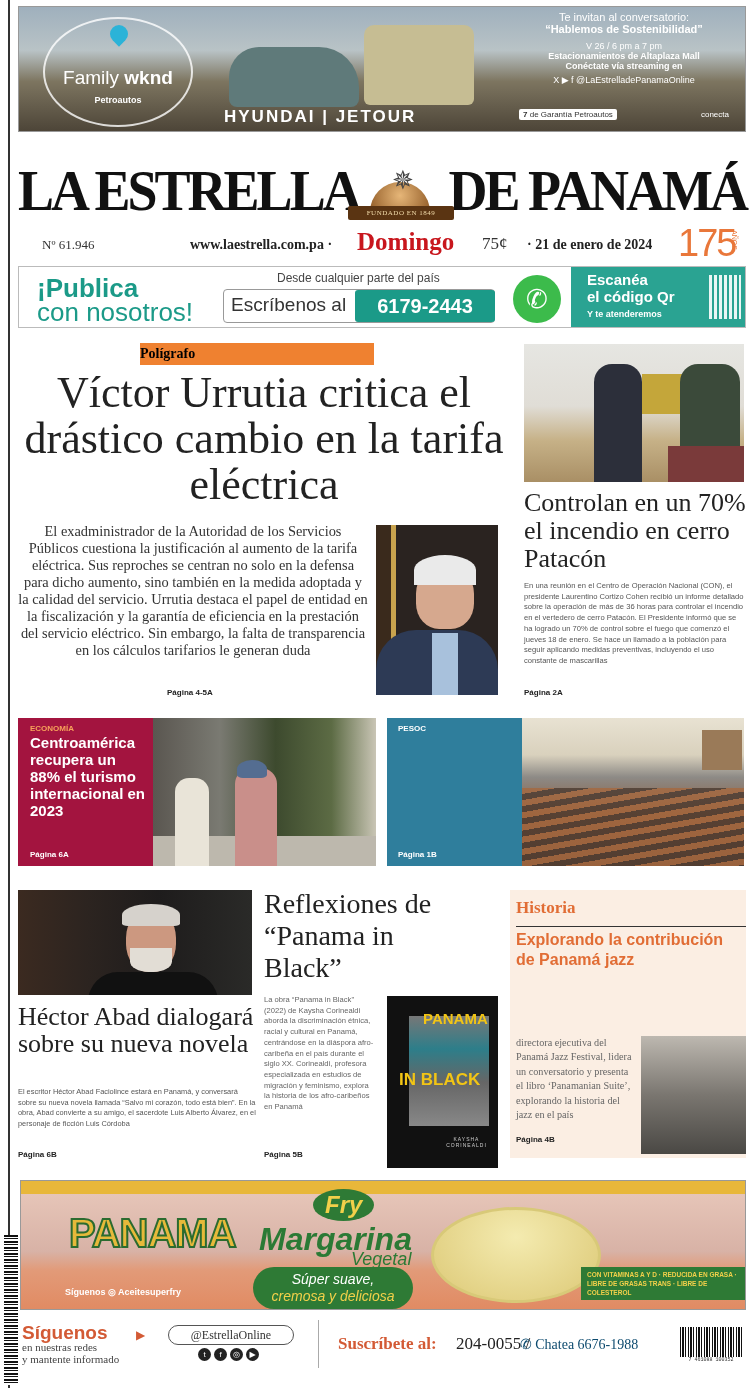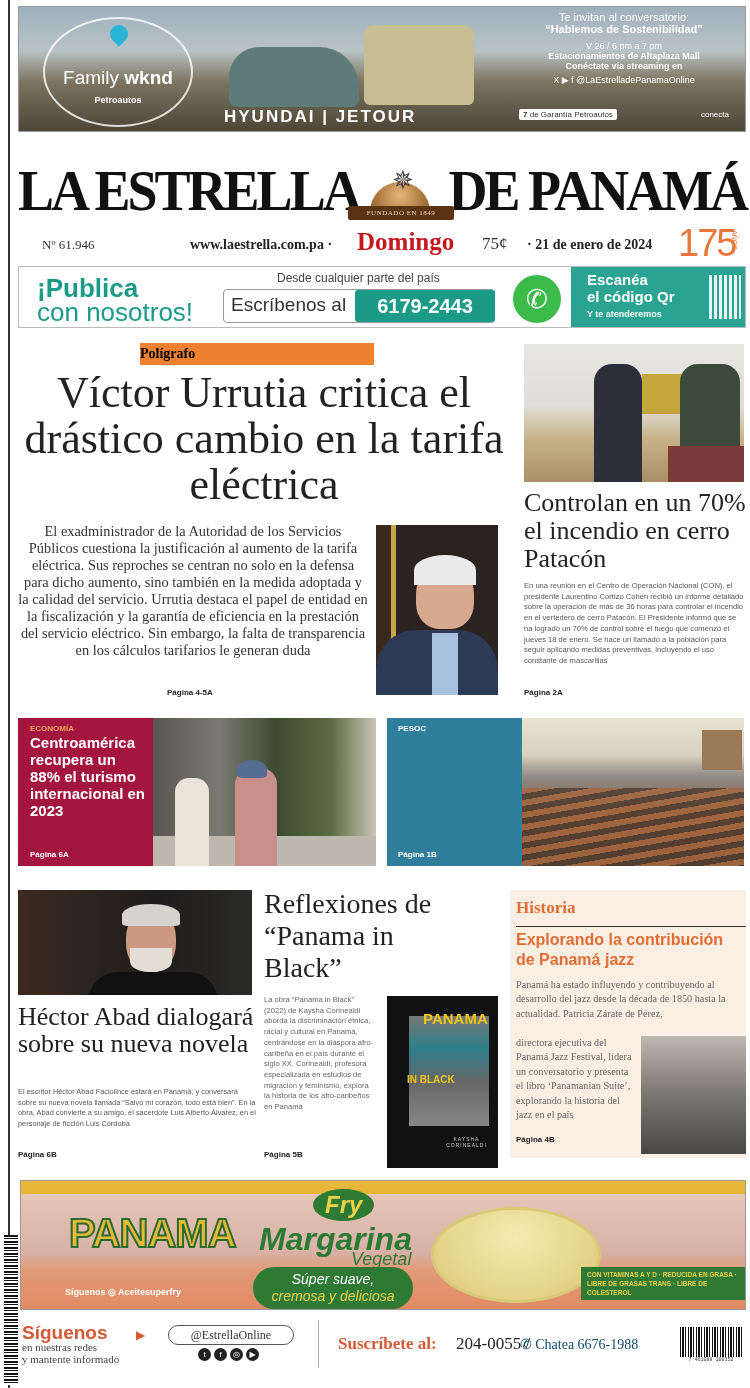--- a/index.html
+++ b/index.html
@@ -98,21 +98,21 @@
 .photo-abad .body{position:absolute;left:70px;top:82px;width:130px;height:30px;background:#111;border-radius:30px 30px 0 0}
 .h-abad{left:18px;top:1003px;width:240px;font-size:26px;line-height:27px;color:#222}
 .b-abad{left:18px;top:1087px;width:240px;font-family:"Liberation Sans",sans-serif;font-size:7.4px;line-height:10.6px;color:#555}
 .pg-abad{left:18px;top:1150px}
 .h-black{left:264px;top:888px;width:200px;font-size:28px;line-height:32px;color:#222}
 .b-black{left:264px;top:995px;width:112px;font-family:"Liberation Sans",sans-serif;font-size:7.6px;line-height:10.7px;color:#666}
 .pg-black{left:264px;top:1150px}
 .book{left:387px;top:996px;width:111px;height:172px;background:#111;overflow:hidden}
 .book .img{position:absolute;left:22px;top:20px;width:80px;height:110px;background:linear-gradient(180deg,#777 0,#2d7e8a 30%,#666 60%,#888 100%)}
 .book .t1{position:absolute;left:36px;top:14px;font-family:"Liberation Sans",sans-serif;font-weight:700;color:#f2c515;font-size:15px}
-.book .t2{position:absolute;left:20px;top:76px;font-family:"Liberation Sans",sans-serif;font-weight:700;color:#f2c515;font-size:10px;line-height:16px}
+.book .t2{position:absolute;left:12px;top:76px;font-family:"Liberation Sans",sans-serif;font-weight:700;color:#f2c515;font-size:17px;line-height:16px}
 .book .au{position:absolute;left:48px;top:140px;font-family:"Liberation Sans",sans-serif;color:#ccc;font-size:5px;letter-spacing:1px;text-align:center}
 .hist{left:510px;top:890px;width:236px;height:268px;background:#fbeee3}
 .hist .k{position:absolute;left:6px;top:8px;font-size:17px;font-weight:700;color:#e16d35}
 .hist .rule{position:absolute;left:6px;top:36px;width:230px;height:1px;background:#333}
 .hist .t{position:absolute;left:6px;top:40px;width:228px;font-family:"Liberation Sans",sans-serif;font-size:16px;font-weight:700;line-height:20px;color:#e16d35}
 .hist .b1{position:absolute;left:6px;top:88px;width:228px;font-size:10.2px;line-height:14.4px;color:#666}
 .hist .b2{position:absolute;left:6px;top:146px;width:120px;font-size:10.2px;line-height:14.4px;color:#666}
 .hist .ph{position:absolute;left:131px;top:146px;width:105px;height:118px;background:linear-gradient(180deg,#bdb8b0 0,#7a7670 50%,#4a4844 100%)}
 .hist .pgw{position:absolute;left:6px;top:245px}
 
@@ -263,21 +263,20 @@
   <div class="img"></div>
   <div class="t1">PANAMA</div>
   <div class="t2">IN BLACK</div>
   <div class="au">KAYSHA CORINEALDI</div>
 </div>
 
 <div class="abs hist">
   <div class="k">Historia</div>
   <div class="rule"></div>
   <div class="t">Explorando la contribución de Panamá jazz</div>
-  <div class="b1">Panamá ha estado influyendo y contribuyendo al desarrollo del jazz desde la década de 1850 hasta la actualidad. Patricia Zárate de Pérez,</div>
   <div class="b2">directora ejecutiva del Panamá Jazz Festival, lidera un conversatorio y presenta el libro ‘Panamanian Suite’, explorando la historia del jazz en el país</div>
   <div class="ph"></div>
   <div class="pg pgw">Página 4B</div>
 </div>
 
 <div class="abs mar">
   <div class="nueva">PANAMA</div>
   <div class="fry">Fry</div>
   <div class="marg">Margarina</div>
   <div class="veg">Vegetal</div>

